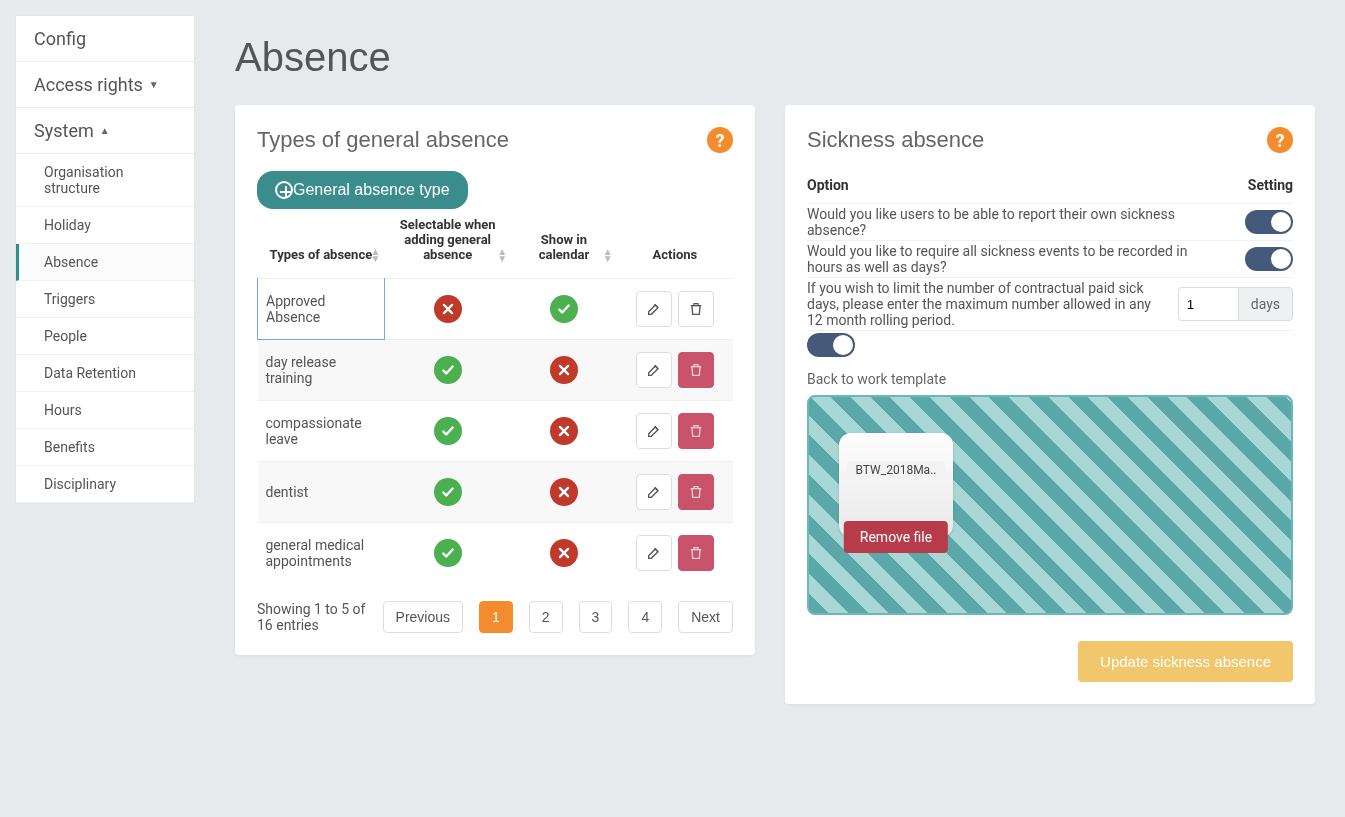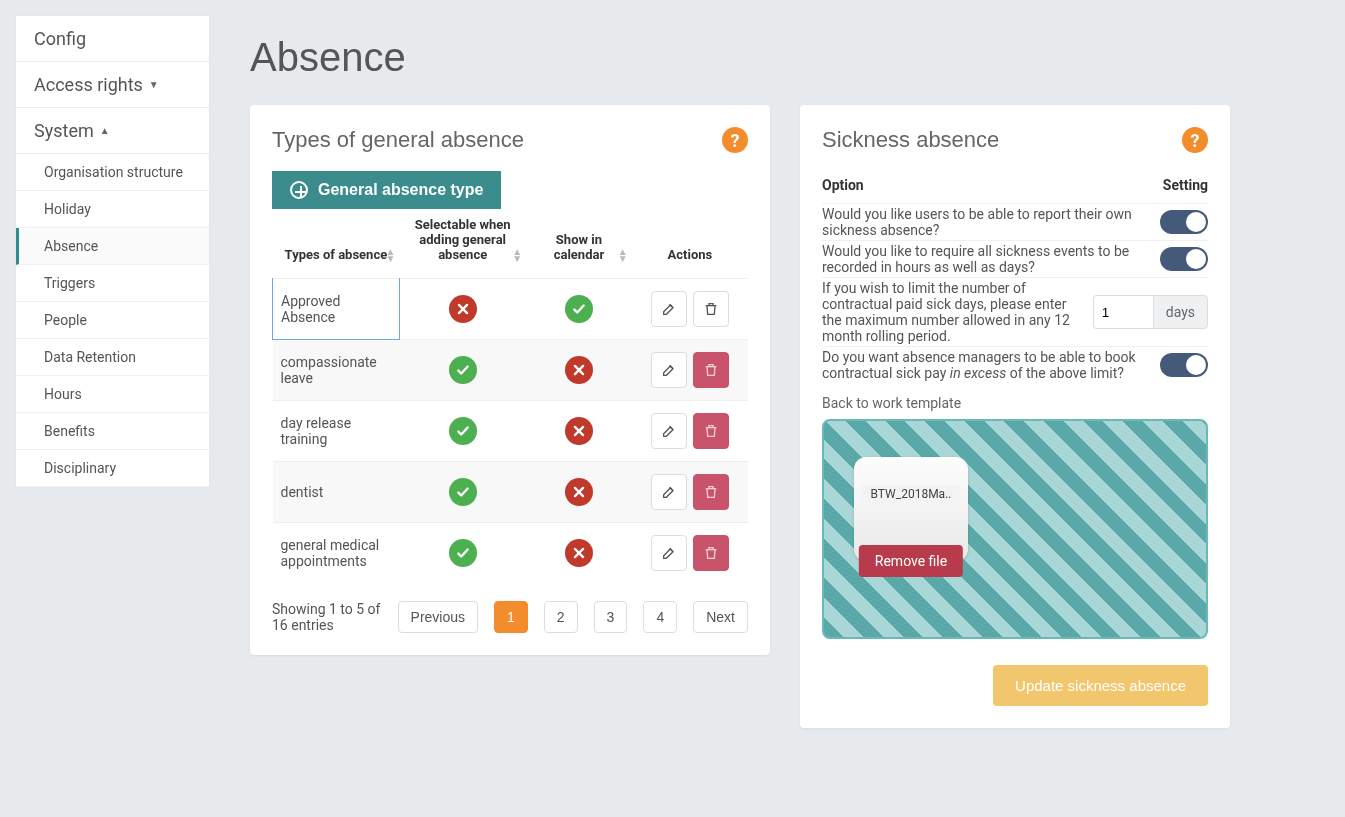--- a/index.html
+++ b/index.html
@@ -50,40 +50,40 @@
     font-family: "Segoe UI", sans-serif;
   }
   .cards-row { display:flex; gap:30px; align-items:flex-start; }
   .card {
     background:#fff;
     border-radius:4px;
     padding:22px;
     box-shadow: 0 1px 3px rgba(0,0,0,0.06);
   }
   .card-left { width: 520px; }
-  .card-right { width: 430px; }
+  .card-right { width: 530px; }
   .card-head {
     display:flex; justify-content:space-between; align-items:center;
     margin-bottom:18px;
   }
   .card-title {
     font-size:22px; font-weight:400; color:#666;
     font-family: "Segoe UI", sans-serif;
   }
   .help-icon {
     width:26px;height:26px;border-radius:50%;
     background:#f28c2c;color:#fff;font-weight:bold;
     display:flex;align-items:center;justify-content:center;
     font-size:18px;cursor:pointer;
   }
   .teal-btn {
     background:#3b8d8d;color:#fff;border:none;
-    padding:10px 18px;border-radius:0;
+    padding:10px 18px;border-radius:16px;
     font-size:16px;cursor:pointer;
-    display:inline-flex;align-items:center;gap:10px;font-weight:bold;
+    display:inline-flex;align-items:center;
   }
   .plus-circle {
     width:18px;height:18px;border-radius:50%;
     display:inline-block;position:relative;
   }
   .plus-circle::before,.plus-circle::after{
     content:'';position:absolute;background:#fff;
   }
   .plus-circle::before{left:8px;top:3px;width:2px;height:12px;}
   .plus-circle::after{top:8px;left:3px;height:2px;width:12px;}
@@ -263,21 +263,21 @@
                     </svg>
                   </span><span class="icon-btn">
                     <svg viewBox="0 0 24 24" fill="none" stroke="currentColor" stroke-width="2">
                       <path d="M4 7h16"></path>
                       <path d="M9 7V4h6v3"></path>
                       <path d="M6 7l1 13h10l1-13"></path>
                     </svg>
                   </span></td>
               </tr>
               <tr>
-                <td>compassionate leave</td>
+                <td>day release training</td>
                 <td><span class="status-badge status-yes">
                     <svg viewBox="0 0 24 24" fill="none" stroke="#fff" stroke-width="4" stroke-linecap="round" stroke-linejoin="round">
                       <polyline points="4 13 9 18 20 6"></polyline>
                     </svg>
                   </span></td>
                 <td><span class="status-badge status-no">
                     <svg viewBox="0 0 24 24" fill="none" stroke="#fff" stroke-width="4" stroke-linecap="round">
                       <line x1="5" y1="5" x2="19" y2="19"></line>
                       <line x1="19" y1="5" x2="5" y2="19"></line>
                     </svg>
@@ -289,21 +289,21 @@
                     </svg>
                   </span><span class="icon-btn disabled">
                     <svg viewBox="0 0 24 24" fill="none" stroke="currentColor" stroke-width="2">
                       <path d="M4 7h16"></path>
                       <path d="M9 7V4h6v3"></path>
                       <path d="M6 7l1 13h10l1-13"></path>
                     </svg>
                   </span></td>
               </tr>
               <tr>
-                <td>day release training</td>
+                <td>compassionate leave</td>
                 <td><span class="status-badge status-yes">
                     <svg viewBox="0 0 24 24" fill="none" stroke="#fff" stroke-width="4" stroke-linecap="round" stroke-linejoin="round">
                       <polyline points="4 13 9 18 20 6"></polyline>
                     </svg>
                   </span></td>
                 <td><span class="status-badge status-no">
                     <svg viewBox="0 0 24 24" fill="none" stroke="#fff" stroke-width="4" stroke-linecap="round">
                       <line x1="5" y1="5" x2="19" y2="19"></line>
                       <line x1="19" y1="5" x2="5" y2="19"></line>
                     </svg>
@@ -410,21 +410,20 @@
               <div class="toggle"></div>
             </div>
             <div class="opt-row">
               <div style="flex: 1 1 0%;">If you wish to limit the number of contractual paid sick days, please enter the maximum number allowed in any 12 month rolling period.</div>
               <div class="days-input">
                 <input type="text" value="1" style="">
                 <span class="suffix">days</span>
               </div>
             </div>
             <div class="opt-row">
-              <div style="flex: 1 1 0%;">Do you want absence managers to be able to book contractual sick pay <em>in excess</em> of the above limit?</div>
               <div class="toggle"></div>
             </div>
           </div>
 
         <span class="section-label">Back to work template</span>
 
         <div class="dropzone">
           <div class="file-card">
             <div class="file-name">BTW_2018Ma..</div>
             <div class="remove-chip">Remove file</div>

